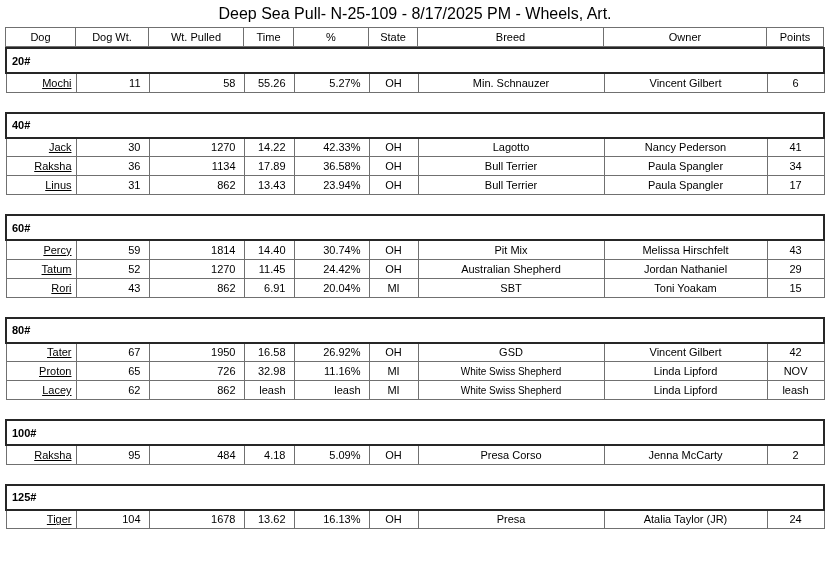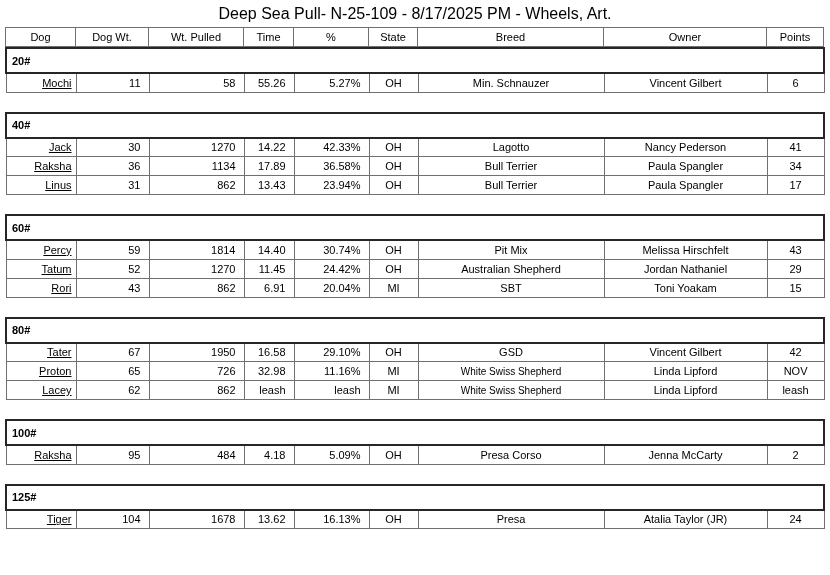--- a/index.html
+++ b/index.html
@@ -237,21 +237,21 @@
     </colgroup>
         <tbody>
           <tr>
             <td colspan="9" class="section-label">80#</td>
           </tr>
           <tr>
             <td class="c0">Tater</td>
             <td class="c1">67</td>
             <td class="c2">1950</td>
             <td class="c3">16.58</td>
-            <td class="c4">29.10%</td>
+            <td class="c4">26.92%</td>
             <td class="c5">OH</td>
             <td class="c6">GSD</td>
             <td class="c7">Vincent Gilbert</td>
             <td class="c8">42</td>
           </tr>
           <tr>
             <td class="c0">Proton</td>
             <td class="c1">65</td>
             <td class="c2">726</td>
             <td class="c3">32.98</td>

